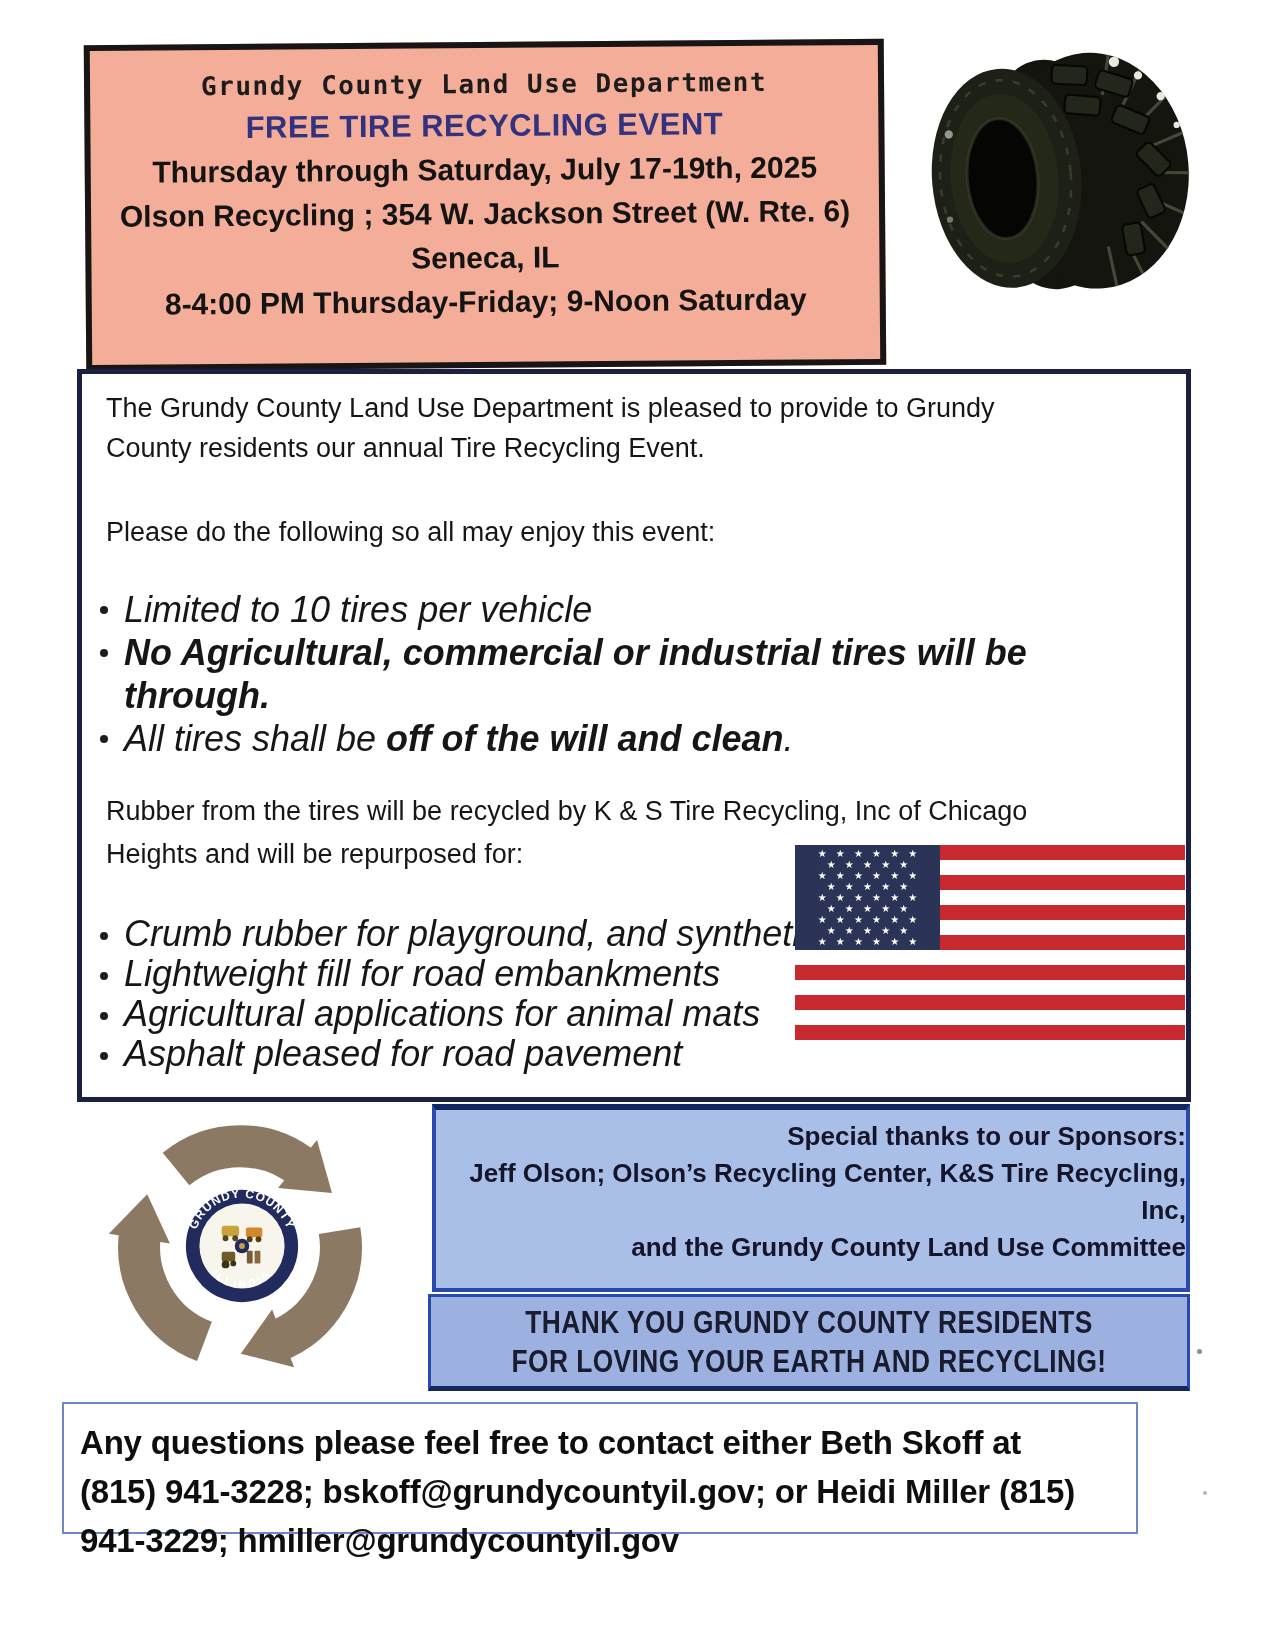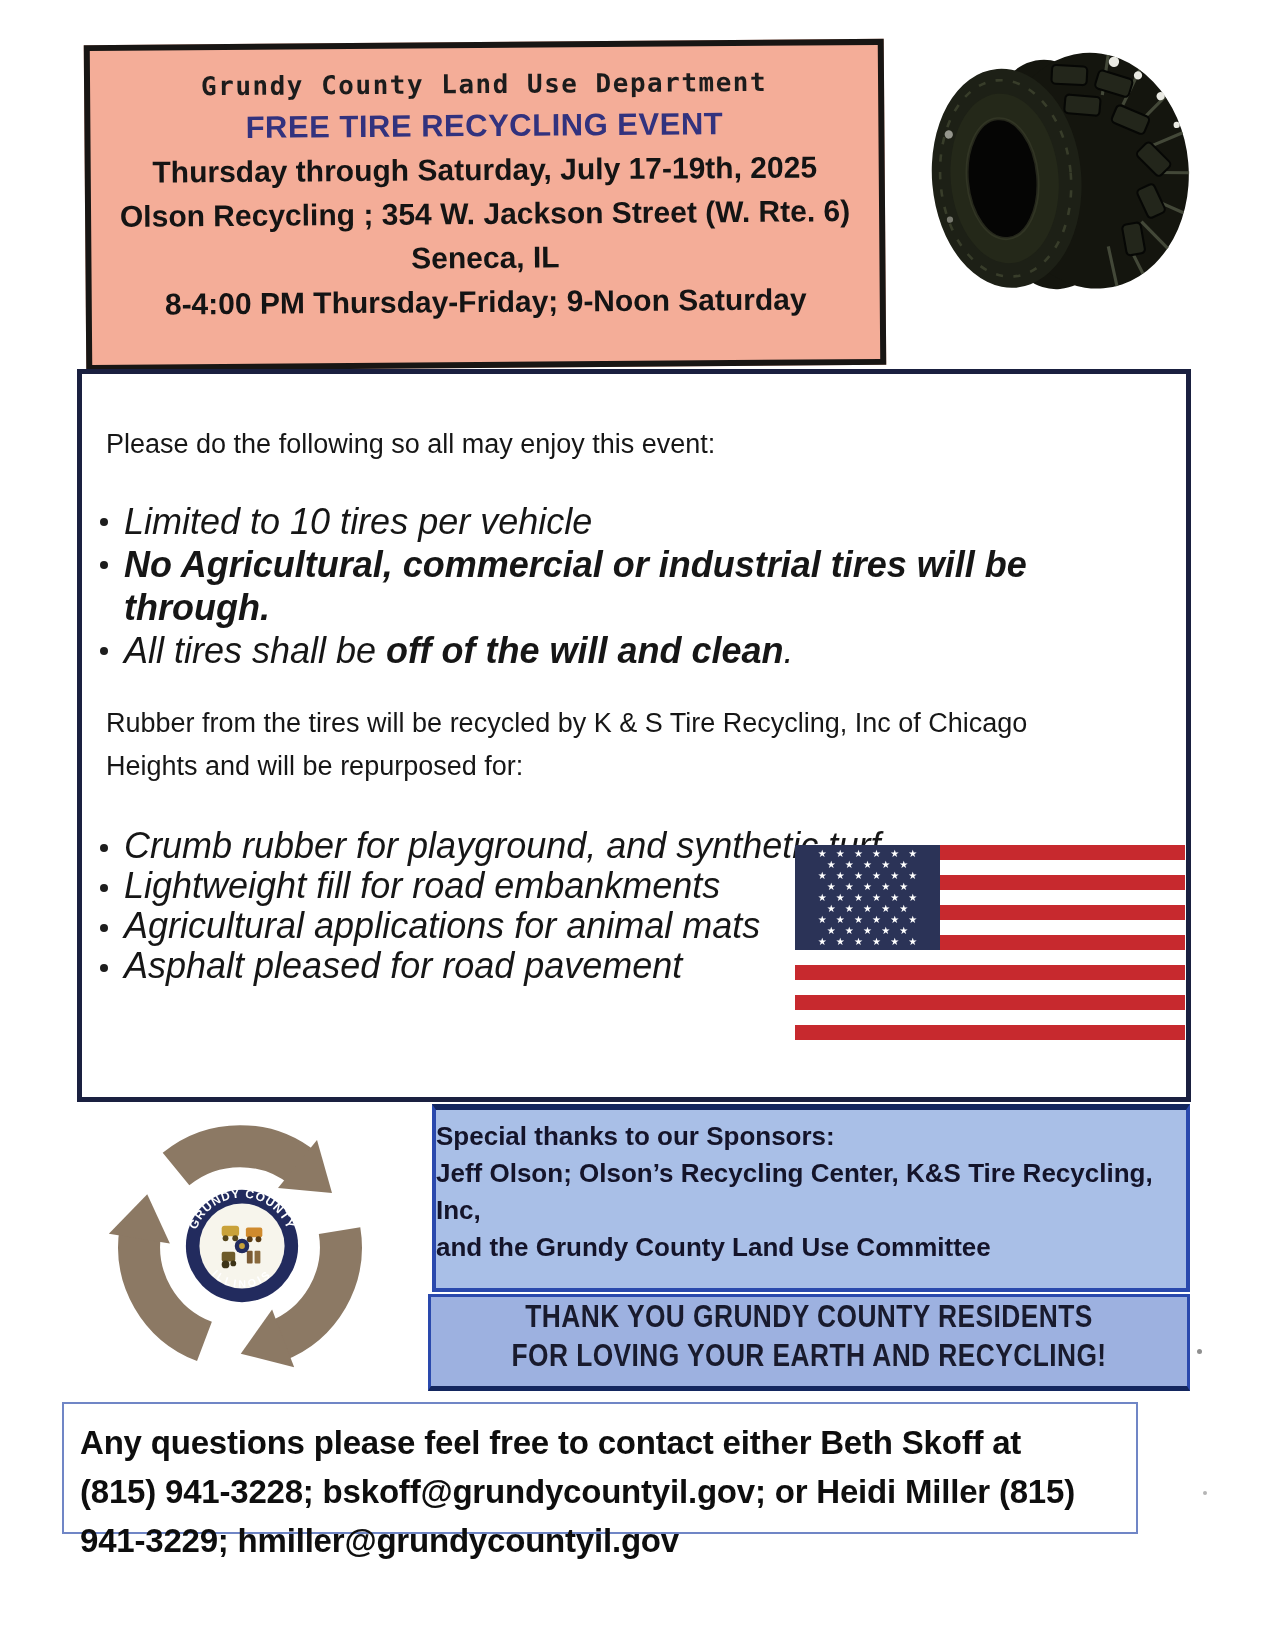--- a/index.html
+++ b/index.html
@@ -69,30 +69,30 @@
   }
 
   
   .recycle-arrows { position:absolute; left:50px; top:1095px; width:380px; height:300px; }
   .county-seal { position:absolute; left:182px; top:1186px; width:120px; height:120px; }
 
   
   .sponsors-box {
     position:absolute; left:432px; top:1104px; width:758px; height:188px;
     background:#a9bfe7; border:4px solid #2a49ad; border-top:6px solid #13265e;
-    box-sizing:border-box; text-align:left; padding-top:8px;
+    box-sizing:border-box; text-align:right; padding-top:8px;
   }
   .sponsors-text {
     font-size:26px; line-height:37px; font-weight:bold; color:#14142a;
     white-space:pre-line;
   }
   .thanks-box {
     position:absolute; left:428px; top:1294px; width:762px; height:97px;
     background:#9db1e0; border:3px solid #2a49ad; border-bottom:5px solid #13265e;
-    box-sizing:border-box; display:flex; justify-content:center;
+    box-sizing:border-box; display:flex; align-items:center; justify-content:center;
   }
   .thanks-text {
     font-size:31px; line-height:39px; font-weight:bold; color:#191b2e;
     text-align:center; white-space:pre-line;
     transform:scaleX(.85); transform-origin:50% 50%; letter-spacing:.5px;
   }
 
   
   .contact-box {
     position:absolute; left:62px; top:1402px; width:1076px; height:132px;
@@ -161,20 +161,22 @@
       <ellipse cx="97" cy="125" rx="63" ry="95" fill="none" stroke="#454a33" stroke-width="2.5" stroke-dasharray="7 10" opacity="0.7"></ellipse>
       <ellipse cx="96" cy="125" rx="52" ry="82" fill="#242819"></ellipse>
       <ellipse cx="94" cy="125" rx="34" ry="58" fill="#050504"></ellipse>
       <ellipse cx="94" cy="125" rx="34" ry="58" fill="none" stroke="#3a3e2c" stroke-width="3" opacity="0.6"></ellipse>
       <circle cx="46" cy="78" r="4" fill="#c9c9c0" opacity="0.7"></circle>
       <circle cx="40" cy="160" r="3" fill="#b5b5ab" opacity="0.6"></circle>
     </g>
   </svg>
 
   <div class="main-box">
+    <p class="body-par par-1">The Grundy County Land Use Department is pleased to provide to Grundy
+County residents our annual Tire Recycling Event.</p>
     <p class="body-par par-2">Please do the following so all may enjoy this event:</p>
 
     <ul class="rules">
       <li>
         <span>Limited to 10 tires per vehicle</span>
       </li>
       <li class="li-bold">
         <span>No Agricultural, commercial or industrial tires will be through.</span>
       </li>
       <li>

